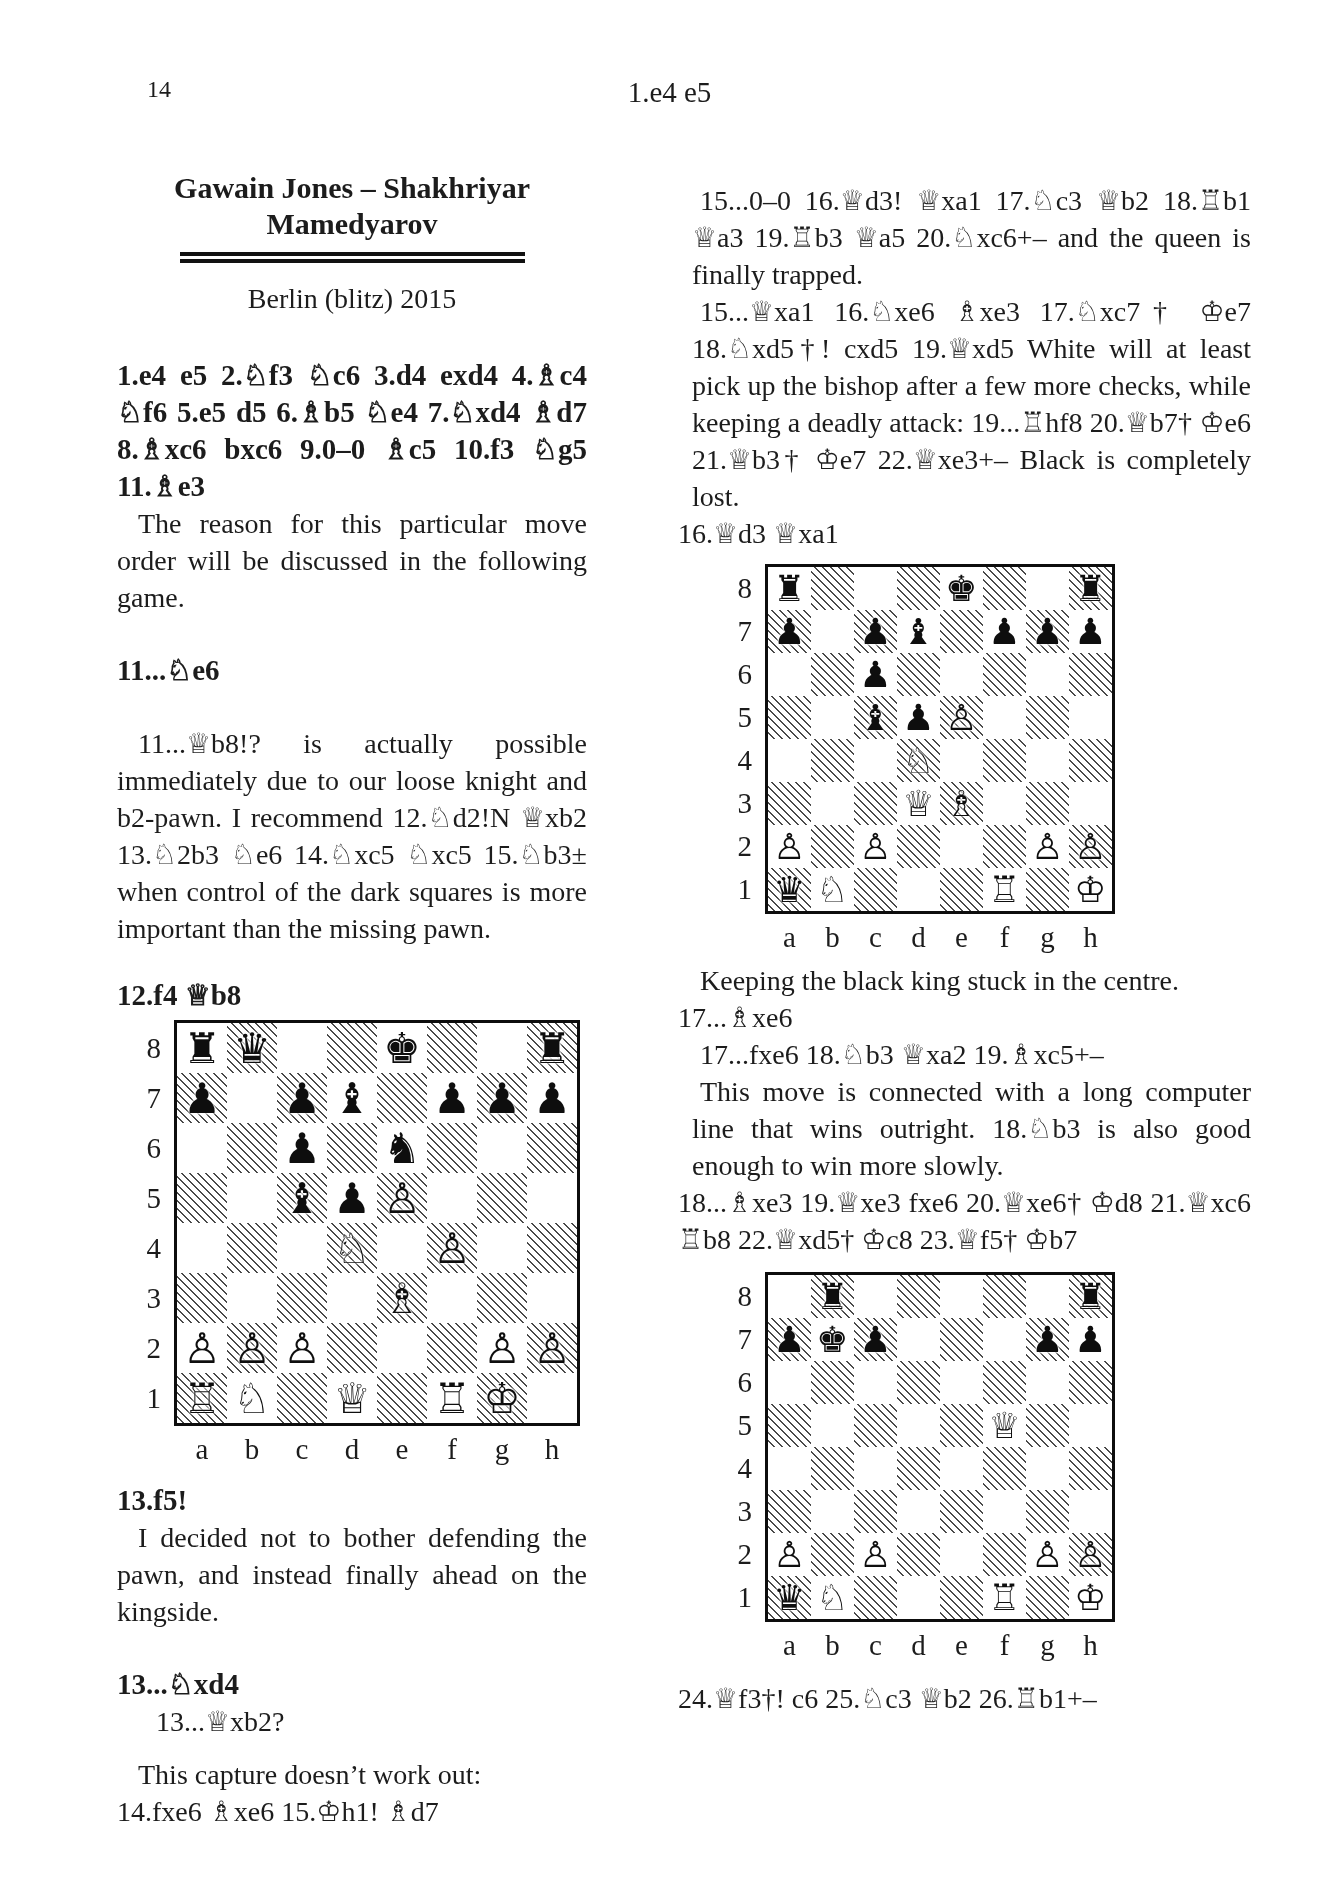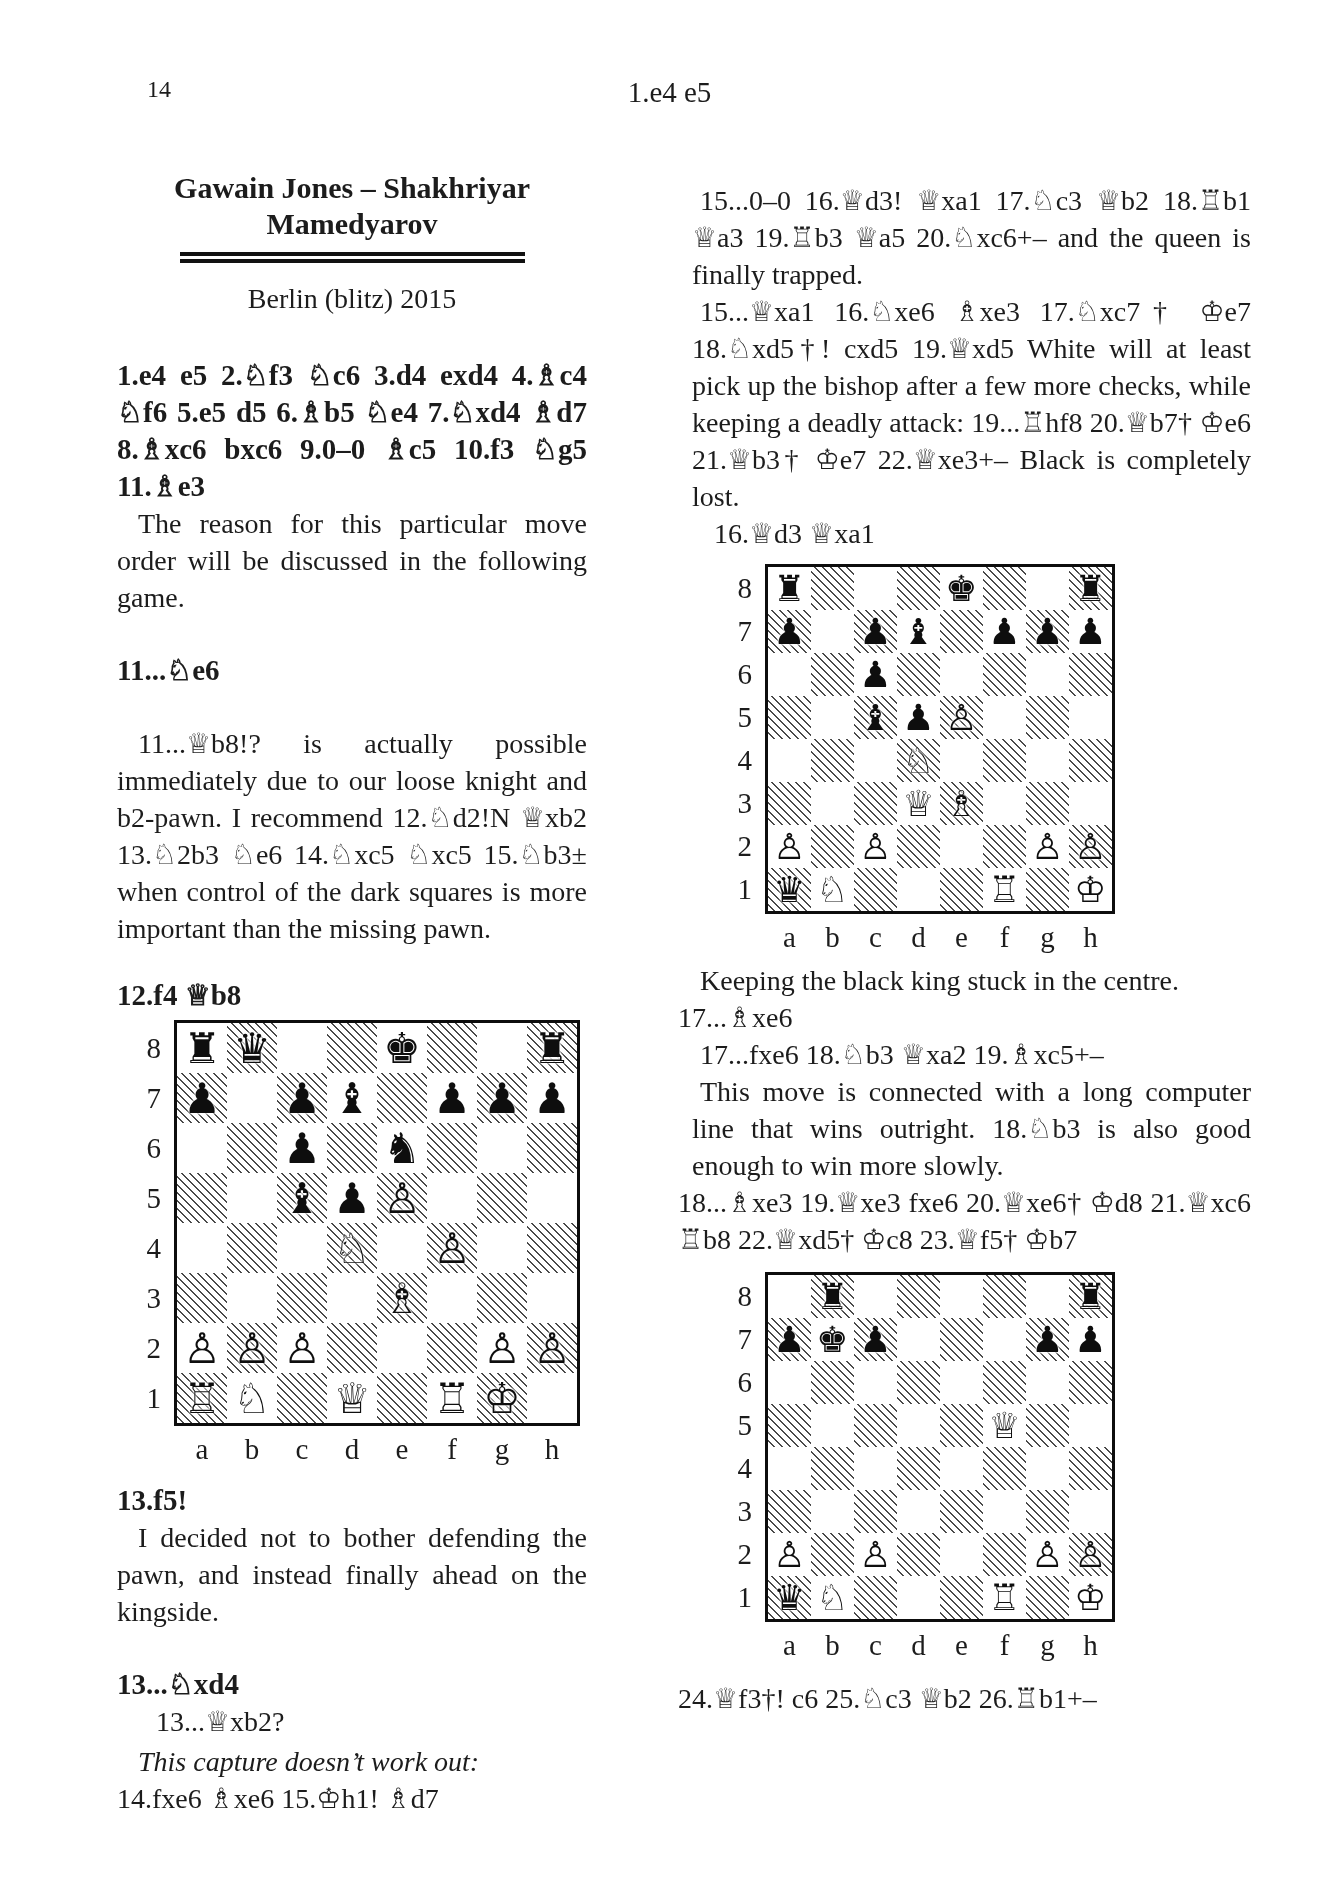--- a/index.html
+++ b/index.html
@@ -213,30 +213,30 @@
             <div>e</div>
             <div>f</div>
             <div>g</div>
             <div>h</div>
           </div>
         </div>
         <p class="blk heading" style="margin-top: 14px;">13.f5!</p>
         <p class="blk prose" style="margin-top: 0px;">I decided not to bother defending the pawn, and instead finally ahead on the kingside.</p>
         <p class="blk heading" style="margin-top: 36px;">13...♘xd4</p>
         <p class="blk line" style="margin-top: 0px; margin-left: 39px;">13...♕xb2?</p>
-        <p class="blk prose" style="margin-top: 3px; font-style: italic;">This capture doesn’t work out:</p>
+        <p class="blk prose" style="margin-top: 16px;">This capture doesn’t work out:</p>
         <p class="blk line" style="margin-top: 0px;">14.fxe6 ♗xe6 15.♔h1! ♗d7</p>
       </div>
   </div>
 
   <div class="col col-right">
     <div id="right-blocks">
         <p class="blk prose" style="margin-top: 0px;">15...0–0 16.♕d3! ♕xa1 17.♘c3 ♕b2 18.♖b1 ♕a3 19.♖b3 ♕a5 20.♘xc6+– and the queen is finally trapped.</p>
         <p class="blk prose" style="margin-top: 0px;">15...♕xa1 16.♘xe6 ♗xe3 17.♘xc7† ♔e7 18.♘xd5†! cxd5 19.♕xd5 White will at least pick up the bishop after a few more checks, while keeping a deadly attack: 19...♖hf8 20.♕b7† ♔e6 21.♕b3† ♔e7 22.♕xe3+– Black is completely lost.</p>
-        <p class="blk line" style="margin-top: 0px; margin-left: 36px;">16.♕d3 ♕xa1</p>
+        <p class="blk line" style="margin-top: 0px;">16.♕d3 ♕xa1</p>
         <div class="diagram" style="--sq: 43px; margin-left: 57px; margin-top: 12px;">
           <div class="board-row">
             <div class="ranks" style="width: 30px; margin-top: 3px;">
               <div style="height: 43px; line-height: 43px;">8</div>
               <div style="height: 43px; line-height: 43px;">7</div>
               <div style="height: 43px; line-height: 43px;">6</div>
               <div style="height: 43px; line-height: 43px;">5</div>
               <div style="height: 43px; line-height: 43px;">4</div>
               <div style="height: 43px; line-height: 43px;">3</div>
               <div style="height: 43px; line-height: 43px;">2</div>

